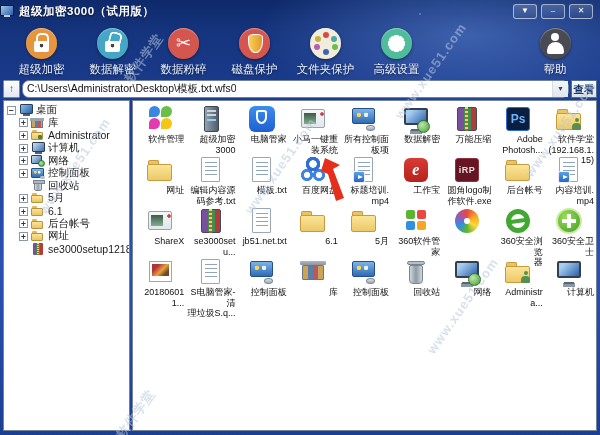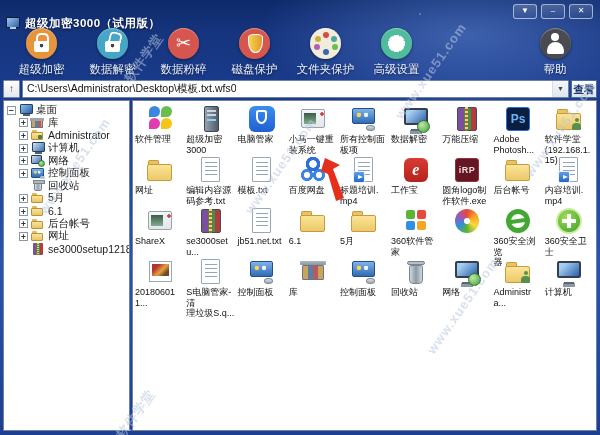--- a/index.html
+++ b/index.html
@@ -6,21 +6,21 @@
   body{width:600px;height:435px;font-family:"Liberation Sans",sans-serif;-webkit-font-smoothing:antialiased}
   .win{position:relative;width:600px;height:435px;overflow:hidden;
     background:
       radial-gradient(1px 1px at 120px 40px,rgba(255,255,255,.8),transparent 70%),
       radial-gradient(1px 1px at 300px 30px,rgba(255,255,255,.6),transparent 70%),
       radial-gradient(1px 1px at 480px 55px,rgba(255,255,255,.7),transparent 70%),
       radial-gradient(1.5px 1.5px at 420px 14px,rgba(255,255,255,.7),transparent 70%),
       radial-gradient(ellipse 300px 120px at 78% 8%,rgba(110,150,230,.45),transparent 70%),
       linear-gradient(180deg,#0e2a6b 0,#16357f 8%,#1d4097 30%,#2a53b2 60%,#1c3f94 100%);}
   
-  .titlebar{position:absolute;left:0;top:12px;right:0;height:22px;display:flex;align-items:center;padding-left:6px}
+  .titlebar{position:absolute;left:0;top:0;right:0;height:22px;display:flex;align-items:center;}
   .appico{width:14px;height:12px;position:relative;margin-right:5px}
   .appico::before{content:"";position:absolute;left:0;top:0;width:12px;height:9px;background:linear-gradient(135deg,#9ec6ee,#2d5fa9);border:1px solid #0a1c3a;border-radius:1px}
   .appico::after{content:"";position:absolute;left:4px;bottom:0;width:6px;height:2px;background:#c3cdd8}
   .title{color:#fff;font-size:11.5px;font-weight:bold;text-shadow:0 1px 2px rgba(0,0,0,.6);letter-spacing:.5px}
   .wctrls{position:absolute;right:7px;top:4px;display:flex;gap:4px}
   .wbtn{width:22px;height:13px;border:1px solid rgba(255,255,255,.55);border-radius:3px;background:linear-gradient(180deg,rgba(255,255,255,.18),rgba(255,255,255,.03));color:#fff;font-size:8px;line-height:12px;text-align:center;cursor:default}
   
   .toolbar{position:absolute;left:0;top:22px;right:0;height:58px;display:flex;align-items:flex-start;padding:5px 0 0 6px;box-sizing:border-box}
   .tb-item{width:71px;text-align:center}
   .tb-item.help{margin-left:auto;margin-right:14px;width:62px}
@@ -40,21 +40,21 @@
     linear-gradient(#fff,#fff) center/17px 5px no-repeat,
     radial-gradient(circle at center,#fff 7.5px,transparent 8px)}
   .tb-gear::after{content:"";position:absolute;left:7px;top:7px;width:17px;height:17px;transform:rotate(45deg);background:
     linear-gradient(#fff,#fff) center/5px 17px no-repeat,
     linear-gradient(#fff,#fff) center/17px 5px no-repeat}
   .tb-person::before{content:"";position:absolute;left:11.5px;top:4.5px;width:8px;height:8px;background:#fff;border-radius:50%}
   .tb-person::after{content:"";position:absolute;left:7px;top:14px;width:17px;height:12px;background:#fff;border-radius:9px 9px 2px 2px}
   
   .addr{position:absolute;left:3px;right:3px;top:80px;height:18px;display:flex;gap:2px}
   .upbtn{width:17px;height:18px;box-sizing:border-box;background:linear-gradient(180deg,#fdfdfd,#e3e9f0);border:1px solid #77879c;color:#7a2a1a;font-size:10px;line-height:16px;text-align:center;border-radius:1px}
-  .combo{flex:1;box-sizing:border-box;background:#fff;border:1px solid #6f8097;display:flex;align-items:center;padding-left:4px;font-size:10.5px;color:#111;border-radius:1px}
+  .combo{flex:1;box-sizing:border-box;background:#fff;border:1px solid #6f8097;display:flex;align-items:center;padding-left:4px;font-size:10.5px;color:#111;border-radius:7px}
   .combo .path{white-space:nowrap;overflow:hidden}
   .combo .arrow{margin-left:auto;width:15px;align-self:stretch;border-left:1px solid #d7dde4;background:linear-gradient(180deg,#f4f7fa,#dfe6ee);color:#444;font-size:7px;line-height:16px;text-align:center}
   .viewbtn{width:26px;height:18px;box-sizing:border-box;background:linear-gradient(180deg,#fdfdfd,#dce4ee);border:1px solid #4f6c96;color:#17346b;font-size:10.5px;font-weight:bold;line-height:16px;text-align:center;border-radius:0}
   
   .treepanel{position:absolute;left:3px;top:100px;bottom:4px;width:127px;box-sizing:border-box;background:#fff;border:1px solid #72839b;padding:3px 0 0 0;overflow:hidden}
   .gridpanel{position:absolute;left:132px;top:100px;bottom:4px;right:3px;box-sizing:border-box;background:#fff;border:1px solid #72839b;overflow:hidden}
   
   .trow{display:flex;align-items:center;height:12.6px;font-size:10.5px;color:#1a1a1a;white-space:nowrap;cursor:default}
   .trow .exp{width:9px;height:9px;box-sizing:border-box;border:1px solid #8899aa;background:#fff;font:bold 8px/7px "DejaVu Sans Mono",monospace;text-align:center;color:#333;margin-right:3px;flex:none}
   .trow .expsp{width:12px;flex:none}
@@ -71,21 +71,21 @@
   .ti-panel::before{content:"";position:absolute;left:0;top:1px;width:11px;height:8px;background:radial-gradient(circle at 30% 40%,#ffd34d 1.2px,transparent 1.6px),radial-gradient(circle at 65% 40%,#e8f2fb 1.2px,transparent 1.6px),linear-gradient(180deg,#7fb3e8,#2f6cb3);border:1px solid #24508a;border-radius:1px}
   .ti-panel::after{content:"";position:absolute;right:0;bottom:0;width:5px;height:3px;background:#b8c0c8;border-radius:2px}
   .ti-bin::before{content:"";position:absolute;left:3px;top:2px;width:8px;height:9px;background:linear-gradient(90deg,#d5dbe1,#97a2ad 50%,#d5dbe1);border:1px solid #7b8590;border-radius:1px 1px 2px 2px;box-sizing:border-box}
   .ti-bin::after{content:"";position:absolute;left:2px;top:0;width:10px;height:2px;background:#aeb8c2;border:1px solid #7b8590}
   .ti-lib::before{content:"";position:absolute;left:0;top:3px;width:12px;height:8px;background:linear-gradient(90deg,#c9a45a 0 3px,#5a7ea6 3px 6px,#b85a5a 6px 9px,#c9a45a 9px 12px);border:1px solid #6b7682;box-sizing:border-box}
   .ti-lib::after{content:"";position:absolute;left:-1px;top:1px;width:14px;height:3px;background:#9aa5b0}
   .ti-zip::before{content:"";position:absolute;left:2px;top:0;width:10px;height:12px;background:linear-gradient(90deg,#7a4f9e 0 3px,#3f8f4f 3px 7px,#b23b3b 7px 10px);border-radius:1px}
   .ti-zip::after{content:"";position:absolute;left:6px;top:0;width:2px;height:12px;background:repeating-linear-gradient(180deg,#f0d27a 0 1px,#a06a2a 1px 2px)}
   
   .grid{display:grid;grid-template-columns:repeat(9,1fr);padding:1px}
-  .gi{height:51px;text-align:left;position:relative;cursor:default}
+  .gi{height:51px;text-align:right;position:relative;cursor:default}
   .gi .lbl{font-size:9px;line-height:10.5px;color:#111;white-space:pre-line;word-break:break-all;padding:0 1px}
   .ic{width:30px;height:30px;margin:2px auto 0;position:relative}
   .ic-folder::before{content:"";position:absolute;left:3px;top:5px;width:11px;height:6px;background:#eac364;border:1px solid #c79a3e;border-bottom:none;border-radius:2px 2px 0 0;box-sizing:border-box}
   .ic-folder::after{content:"";position:absolute;left:2px;top:9px;right:3px;bottom:4px;background:linear-gradient(180deg,#fbe596,#ecc86a);border:1px solid #c79a3e;border-radius:2px}
   .ov-person{position:absolute;right:3px;bottom:4px;width:9px;height:12px;z-index:2}
   .ov-person::before{content:"";position:absolute;top:0;left:2.5px;width:4px;height:4px;background:#57904c;border-radius:50%}
   .ov-person::after{content:"";position:absolute;bottom:0;left:0;width:9px;height:7px;background:#57904c;border-radius:4px 4px 1px 1px}
   .ic-page::before{content:"";position:absolute;left:5px;top:2px;width:19px;height:25px;background:#fff;border:1px solid #9aa7b8;border-radius:1px;box-sizing:border-box}
   .ic-page::after{content:"";position:absolute;left:9px;top:7px;width:12px;height:15px;background:repeating-linear-gradient(180deg,#90a4be 0 1px,transparent 1px 4px)}
   .ov-play{position:absolute;left:4px;bottom:2px;width:12px;height:12px;background:linear-gradient(180deg,#5aa0e8,#2668c0);border-radius:2px;z-index:2;border:1px solid #eef;box-sizing:border-box}

